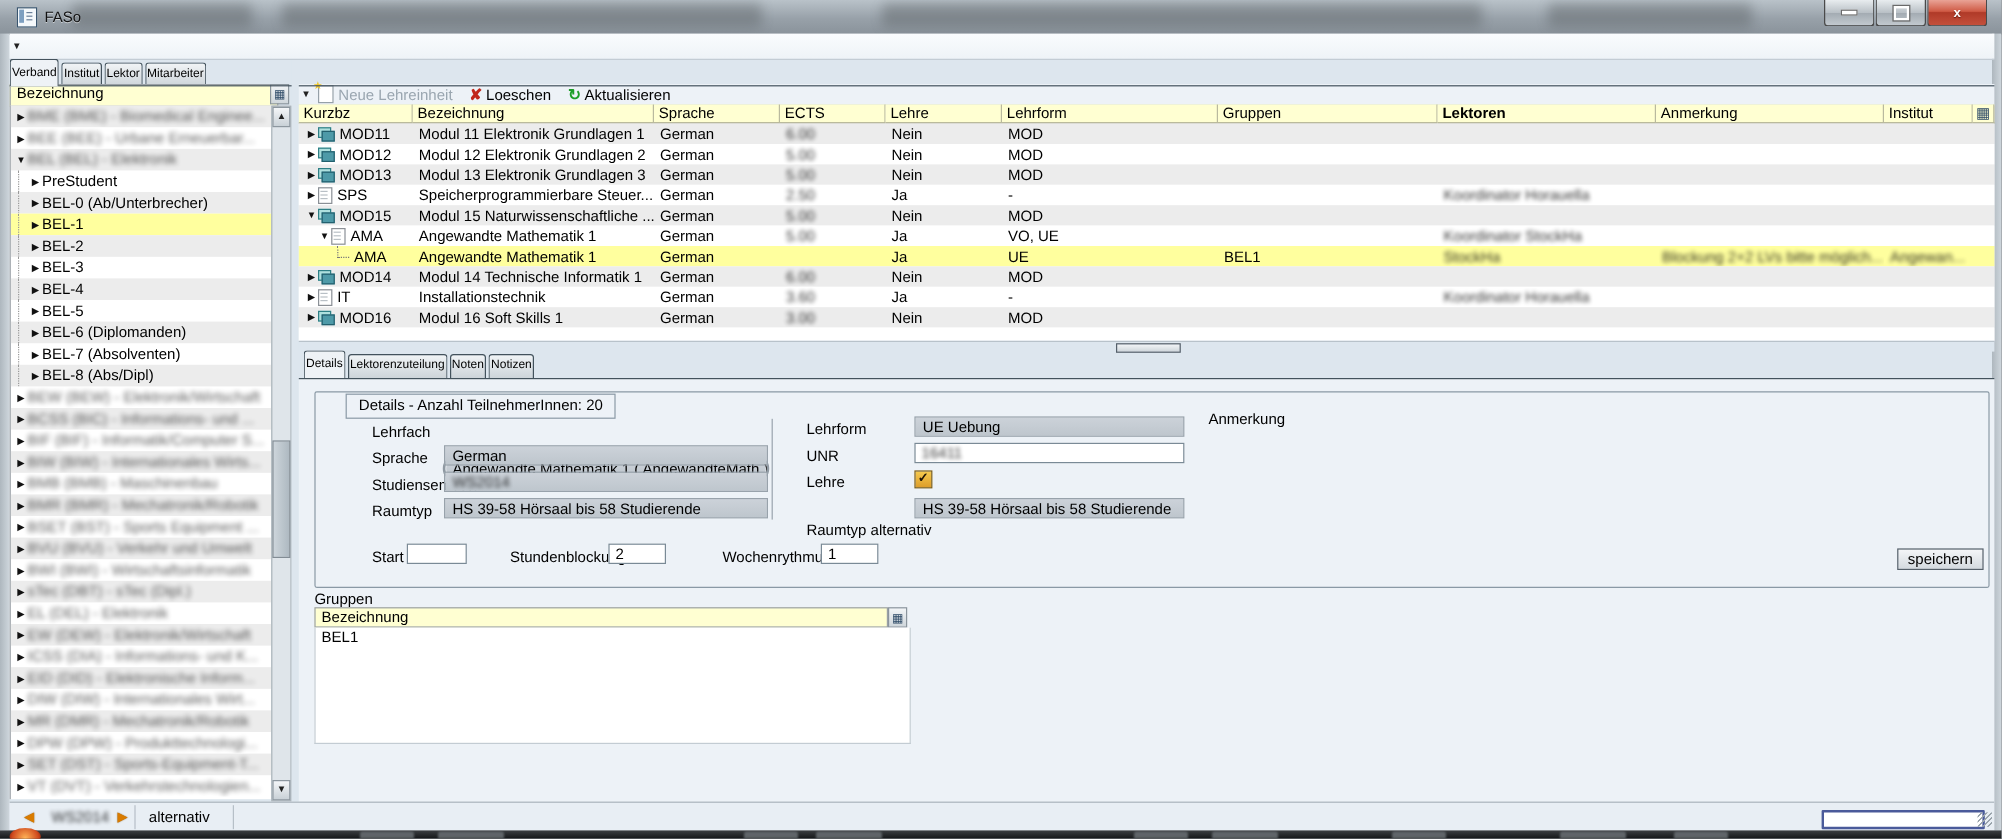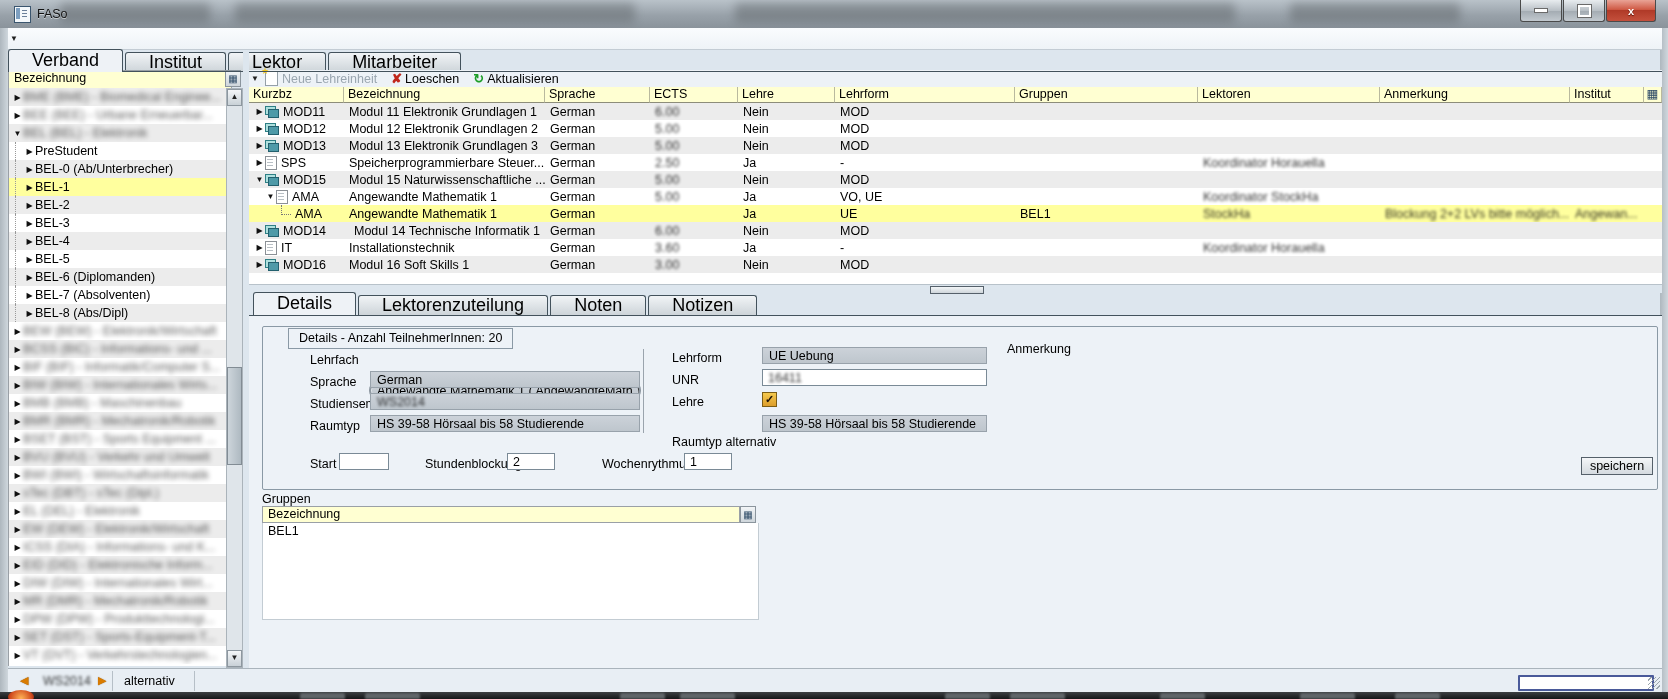--- a/index.html
+++ b/index.html
@@ -23,21 +23,21 @@
   .wbtn.close{width:48px;background:linear-gradient(#e9a396,#cf5a45 45%,#b03a28 50%,#c4503c);color:#fff;font-weight:bold;text-shadow:0 1px 1px #5d1208;}
 
   
   .menubar{position:absolute;left:8px;top:28px;width:1654px;height:21px;background:linear-gradient(#fafcfe,#eef3f7);
     border-bottom:1px solid #c3ccd4;display:flex;align-items:center;}
   .dock-handle{font-size:8px;color:#222;margin:0 4px 0 2px;}
   .menu-item{padding:2px 9px;font-size:12.5px;}
 
   
   .tabrow{position:absolute;display:flex;align-items:flex-end;height:22px;}
-  .tab{height:19px;line-height:18px;padding:0 23px;margin-right:2px;font-size:18px;
+  .tab{height:19px;line-height:18px;padding:0 1px;margin-right:2px;font-size:10px;
     border:1px solid #43525c;border-bottom:none;border-radius:3px 3px 0 0;
     background:linear-gradient(#f1f4f6,#cdd4d9);position:relative;}
   .tab.active{height:22px;line-height:21px;background:#eef2f6;z-index:3;}
   .tabline{position:absolute;height:1px;background:#43525c;z-index:2;}
 
   
   .filter-head{position:absolute;left:8px;top:70px;width:217px;height:17px;background:#ffffd2;border:1px solid #9aa0a6;
     line-height:15px;padding-left:5px;font-size:12.5px;}
   .gridbtn{position:absolute;width:16px;height:17px;background:linear-gradient(#f2f5f7,#cfd6db);border:1px solid #8b959d;
     display:flex;align-items:center;justify-content:center;font-size:10px;color:#2d4a66;padding:0;}
@@ -362,21 +362,21 @@
   </div>
 
   <div class="thead" id="thead">
       <div class="th" style="left: 0px; width: 95px;">Kurzbz</div>
       <div class="th" style="left: 95px; width: 201px;">Bezeichnung</div>
       <div class="th" style="left: 296px; width: 105px;">Sprache</div>
       <div class="th" style="left: 401px; width: 88px;">ECTS</div>
       <div class="th" style="left: 489px; width: 97px;">Lehre</div>
       <div class="th" style="left: 586px; width: 180px;">Lehrform</div>
       <div class="th" style="left: 766px; width: 183px;">Gruppen</div>
-      <div class="th" style="left: 949px; width: 182px;">Lektoren</div>
+      <div class="th" style="left: 949px; width: 182px; font-weight: bold;">Lektoren</div>
       <div class="th" style="left: 1131px; width: 190px;">Anmerkung</div>
       <div class="th" style="left: 1321px; width: 74px;">Institut</div>
       <div class="th" style="left: 1395px; width: 18px; text-align: center; padding: 0px; color: rgb(45, 74, 102);">▦</div>
     </div>
   <div class="tbody" id="tbody">
       <div class="row g" style="top: 0px;">
         <div class="cell" style="left: 0px; width: 95px;">
           <span class="exp">▶</span>
           <span class="ic-module"></span>
           <span>MOD11</span>
@@ -613,21 +613,21 @@
         <div class="cell" style="left: 1321px; width: 74px;">
           <span class="blur2">Angewan...</span>
         </div>
       </div>
       <div class="row g" style="top: 119px;">
         <div class="cell" style="left: 0px; width: 95px;">
           <span class="exp">▶</span>
           <span class="ic-module"></span>
           <span>MOD14</span>
         </div>
-        <div class="cell" style="left: 95px; width: 201px; justify-content: center;">
+        <div class="cell" style="left: 95px; width: 201px;">
           <span>Modul 14 Technische Informatik 1</span>
         </div>
         <div class="cell" style="left: 296px; width: 105px;">
           <span>German</span>
         </div>
         <div class="cell" style="left: 401px; width: 88px;">
           <span class="blur2">6.00</span>
         </div>
         <div class="cell" style="left: 489px; width: 97px;">
           <span>Nein</span>

